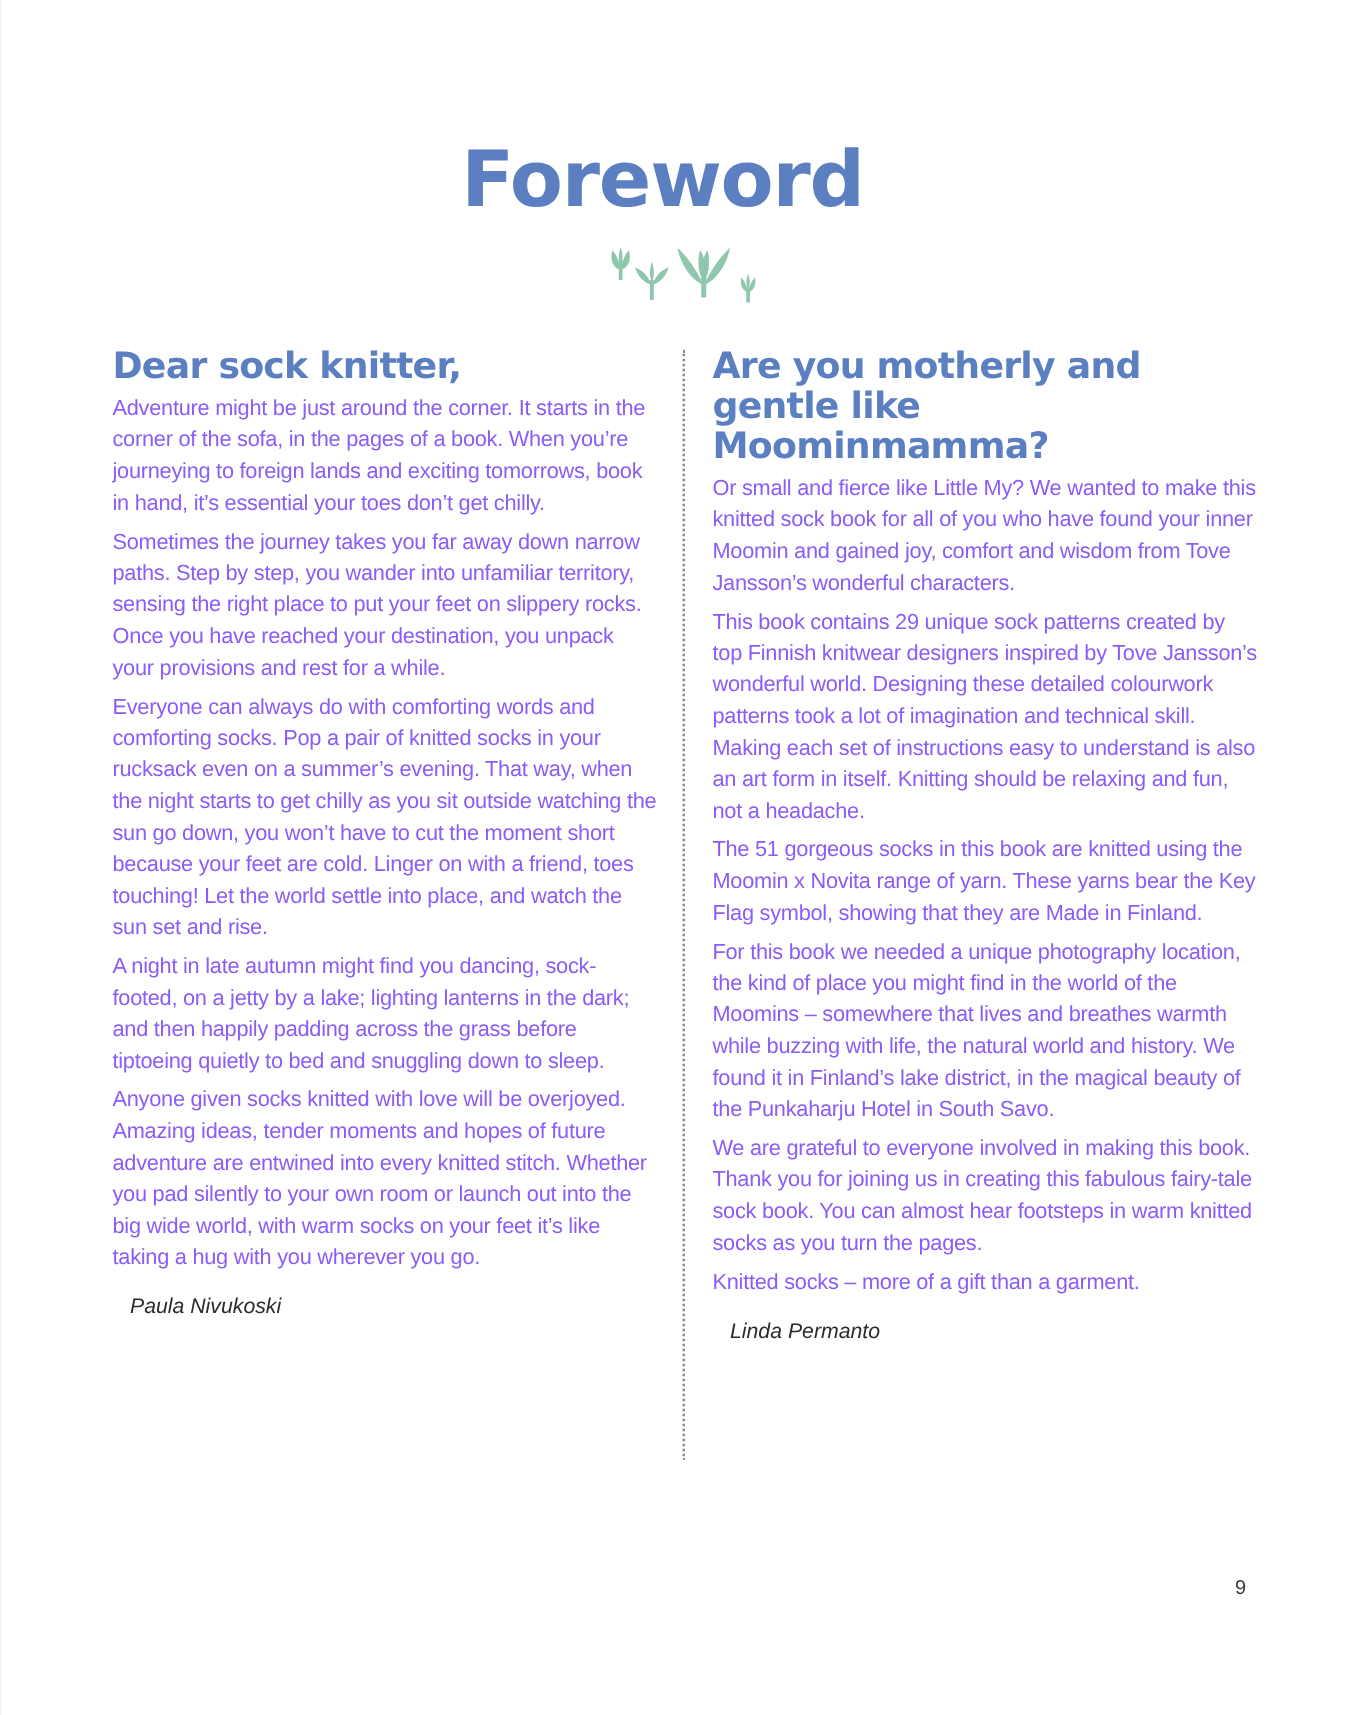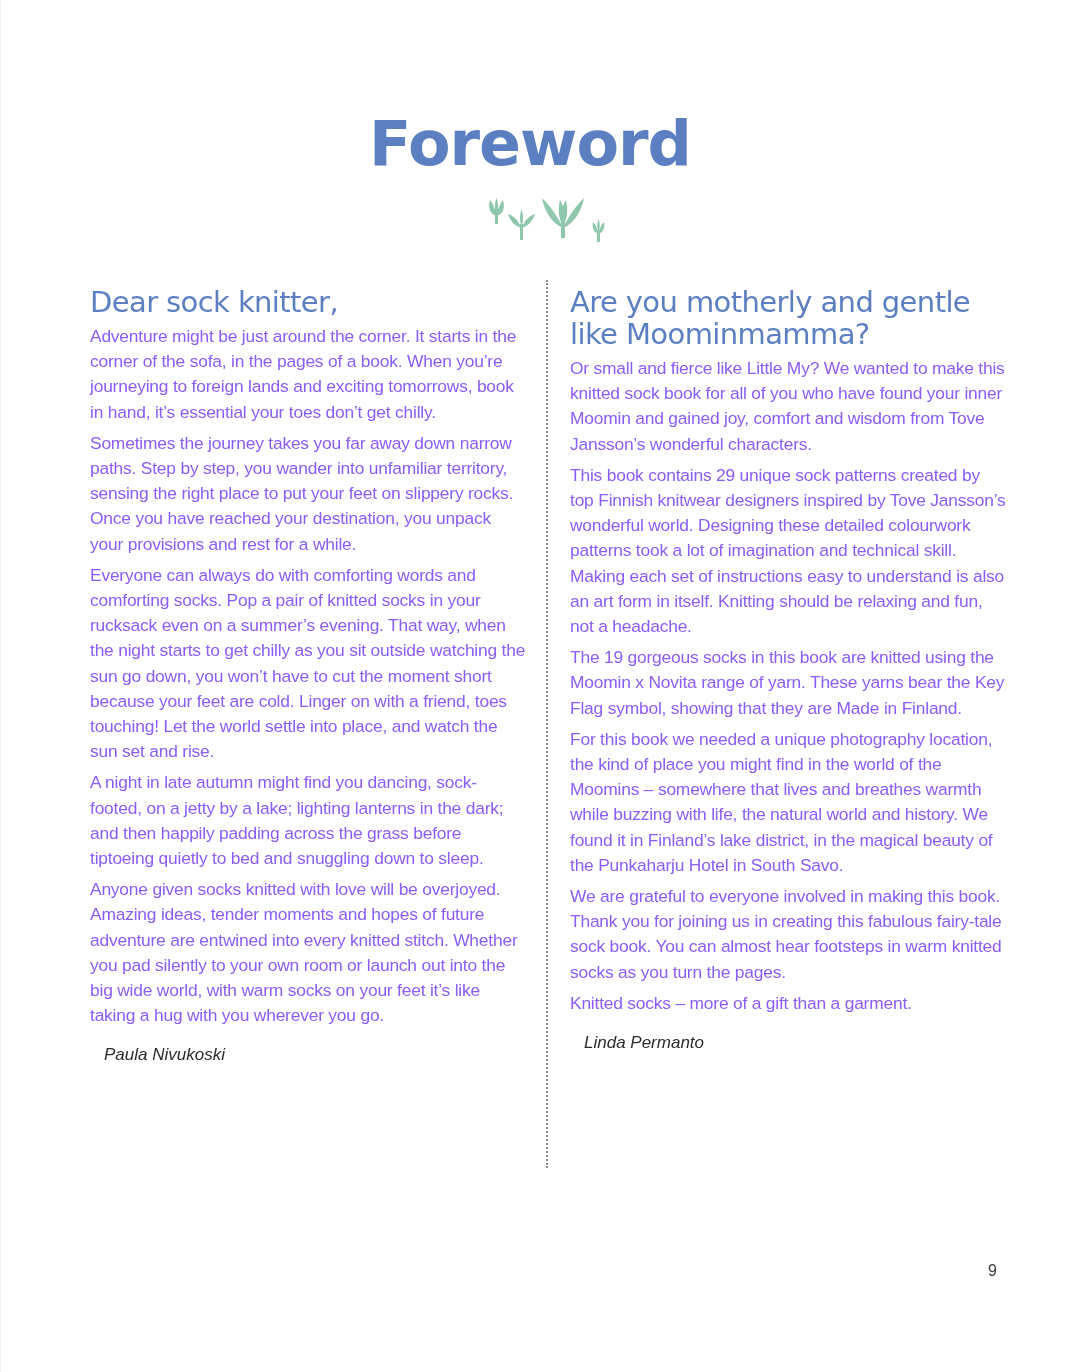--- a/index.html
+++ b/index.html
@@ -6,22 +6,22 @@
   body { width: 1076px; height: 1372px; position: relative; overflow: hidden;
          font-family: "Liberation Sans", "DejaVu Sans", sans-serif; color: #2b2b2b; }
   .page-edge { position: absolute; left: 0; top: 0; width: 1px; height: 1372px; background: #f1f1f1; }
   .title { position: absolute; left: 0; width: 1060px; top: 104px; text-align: center;
            font-family: "DejaVu Sans", "Liberation Sans", sans-serif; font-weight: bold;
            font-size: 62px; color: #5b7fc0; letter-spacing: -1px; margin: 0; line-height: 80px; }
   .ornament { position: absolute; left: 486px; top: 194px; width: 124px; height: 52px; }
   .col { position: absolute; top: 276px; width: 436px; }
   .col-left { left: 90px; }
   .col-right { left: 570px; }
-  .heading { font-family: "DejaVu Sans", "Liberation Sans", sans-serif; font-weight: normal;
-             color: #5b7fc0; font-size: 29px; line-height: 32px; margin: 10px 0 6px 0; letter-spacing: -0.6px; }
+  .heading { font-family: "DejaVu Sans", "Liberation Sans", sans-serif; font-weight: bold;
+             color: #5b7fc0; font-size: 29px; line-height: 32px; margin: 0 0 6px 0; letter-spacing: -0.6px; }
   .para { font-size: 17.4px; line-height: 25.2px; margin: 0 0 6px 0; color: #8b5cf6; letter-spacing: -0.2px; }
   .sig { font-style: italic; font-size: 17px; line-height: 25px; margin: 14px; color: #2b2b2b; }
   .divider { position: absolute; left: 546px; top: 280px; height: 888px; width: 0;
              border-left: 2px dotted #8a8a8a; }
   .page-number { position: absolute; left: 988px; top: 1262px; font-size: 16px; color: #3a3a3a; }
 </style>
 </head>
 <body>
 
 <div class="page-edge"></div>
@@ -63,20 +63,20 @@
   <p class="para">Anyone given socks knitted with love will be overjoyed. Amazing ideas, tender moments and hopes of future adventure are entwined into every knitted stitch. Whether you pad silently to your own room or launch out into the big wide world, with warm socks on your feet it’s like taking a hug with you wherever you go.</p>
   <p class="sig">Paula Nivukoski</p>
 </div>
 
 <div class="divider"></div>
 
 <div class="col col-right">
   <h2 class="heading">Are you motherly and gentle like Moominmamma?</h2>
   <p class="para">Or small and fierce like Little My? We wanted to make this knitted sock book for all of you who have found your inner Moomin and gained joy, comfort and wisdom from Tove Jansson’s wonderful characters.</p>
   <p class="para">This book contains 29 unique sock patterns created by top Finnish knitwear designers inspired by Tove Jansson’s wonderful world. Designing these detailed colourwork patterns took a lot of imagination and technical skill. Making each set of instructions easy to understand is also an art form in itself. Knitting should be relaxing and fun, not a headache.</p>
-  <p class="para">The 19 gorgeous socks in this book are knitted using the Moomin x Novita range of yarn. These yarns bear the Key Flag symbol, showing that they are Made in Finland.</p>
+  <p class="para">The 51 gorgeous socks in this book are knitted using the Moomin x Novita range of yarn. These yarns bear the Key Flag symbol, showing that they are Made in Finland.</p>
   <p class="para">For this book we needed a unique photography location, the kind of place you might find in the world of the Moomins – somewhere that lives and breathes warmth while buzzing with life, the natural world and history. We found it in Finland’s lake district, in the magical beauty of the Punkaharju Hotel in South Savo.</p>
   <p class="para">We are grateful to everyone involved in making this book. Thank you for joining us in creating this fabulous fairy-tale sock book. You can almost hear footsteps in warm knitted socks as you turn the pages.</p>
   <p class="para">Knitted socks – more of a gift than a garment.</p>
   <p class="sig">Linda Permanto</p>
 </div>
 
 <div class="page-number">9</div>
 
 </body></html>

